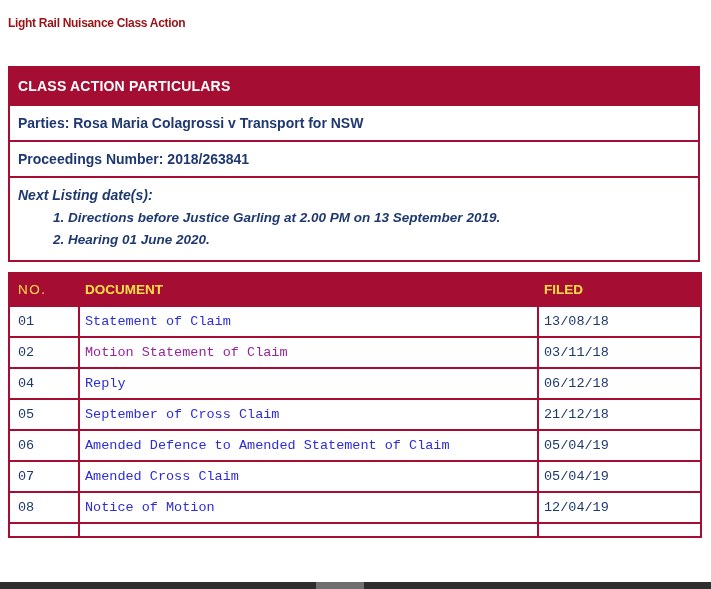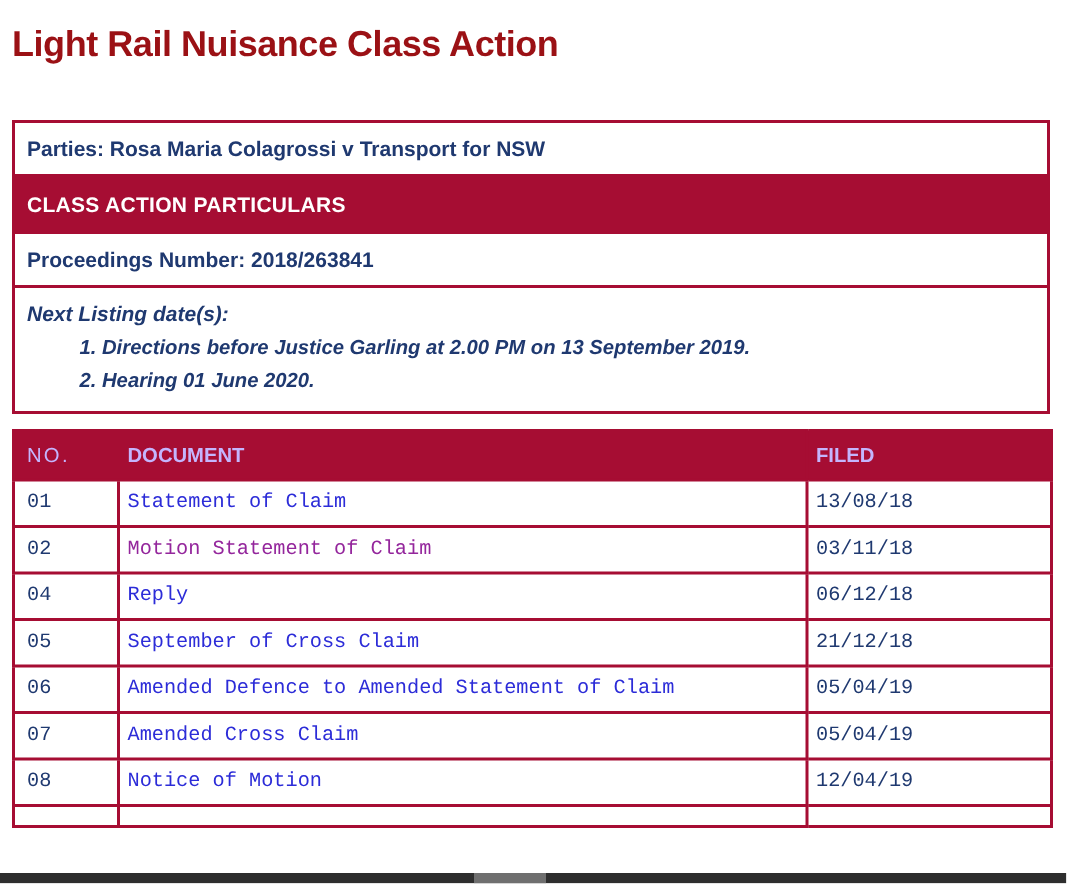--- a/index.html
+++ b/index.html
@@ -15,21 +15,21 @@
   html,body{margin:0;padding:0;background:#fff;}
   .page{
     position:relative;
     width:711px;height:589px;
     overflow:hidden;
     background:#fff;
     font-family:"Liberation Sans",sans-serif;
   }
   .page-title{
     margin:16px 0 0 8px;
-    font-size:24px;
+    font-size:12px;
     font-weight:bold;
     letter-spacing:-0.3px;
     color:var(--title-red);
   }
   table{border-collapse:collapse;}
   .particulars{
     margin:36px 0 0 8px;
     width:692px;
     table-layout:fixed;
   }
@@ -62,21 +62,21 @@
     margin:10px 0 0 8px;
     width:692px;
     table-layout:fixed;
   }
   .col-no{width:70px;}
   .col-doc{width:459px;}
   .col-filed{width:163px;}
   .documents th{
     background:var(--crimson);
     border:2px solid var(--crimson);
-    color:#c4b5fd;
+    color:#fde047;
     text-align:left;
     font-size:13.5px;
     height:33px;
     padding:0 0 0 8px;
     font-weight:bold;
   }
   .documents th.th-no{
     font-weight:normal;
     letter-spacing:1.5px;
   }
@@ -115,24 +115,24 @@
 </head>
 <body>
 
 <div class="page">
 
   <h1 class="page-title">Light Rail Nuisance Class Action</h1>
 
   <table class="particulars">
     <tbody>
         <tr>
+      <td class="band">CLASS ACTION PARTICULARS</td>
+    </tr>
+    <tr>
       <td>Parties: Rosa Maria Colagrossi v Transport for NSW</td>
-    </tr>
-    <tr>
-      <td class="band">CLASS ACTION PARTICULARS</td>
     </tr>
     <tr>
       <td>Proceedings Number: 2018/263841</td>
     </tr>
     <tr>
       <td class="listing-cell">
         <span>Next Listing date(s):</span>
         <ol class="listing-list">
           <li>Directions before Justice Garling at 2.00 PM on 13 September 2019.</li>
           <li>Hearing 01 June 2020.</li>

